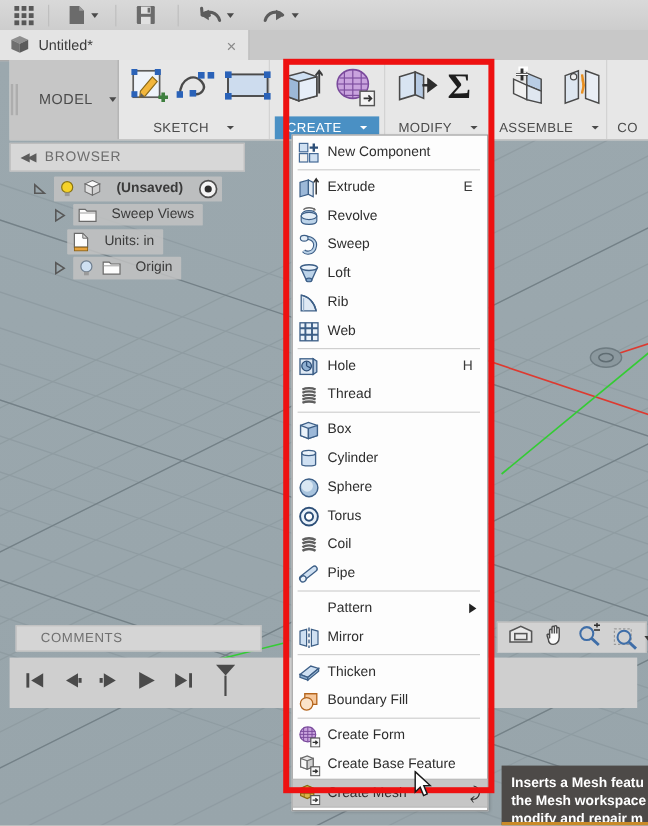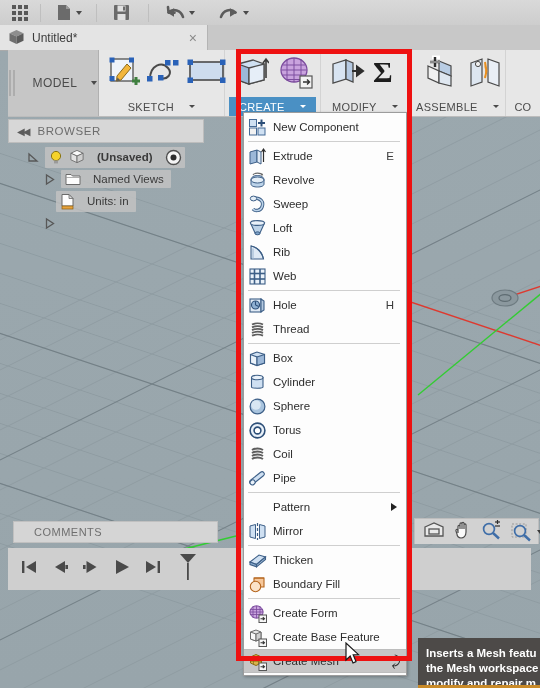--- a/index.html
+++ b/index.html
@@ -477,21 +477,21 @@
       <span class="twist">
         <svg width="13" height="13" viewBox="0 0 13 13">
             <path d="M3.5 2 L3.5 11 L10.5 6.5 Z" fill="none" stroke="#585858" stroke-width="1.3"></path>
           </svg>
       </span>
       <span class="pill">
         <svg width="16" height="14" viewBox="0 0 16 14">
           <path d="M1 2.5 H6 L7.5 4 H15 V12.5 H1 Z" fill="#fdfdfd" stroke="#6a6a6a" stroke-width="1"></path>
           <path d="M1 5.5 H15" stroke="#9a9a9a" stroke-width="0.8"></path>
         </svg>
-        <span style="padding-left:6px;">Named Views</span>
+        <span style="padding-left:6px;">Sweep Views</span>
       </span>
     </div>
 
     <div class="trow">
       <span class="indent" style="width:41px;"></span>
       <span class="pill">
         <svg width="15" height="17" viewBox="0 0 15 17">
           <path d="M2 1.5 H9 L13 5.5 V13 H2 Z" fill="#fdfdfd" stroke="#6a6a6a" stroke-width="1"></path>
           <path d="M9 1.5 L13 5.5 H9 Z" fill="#dcdcdc" stroke="#6a6a6a" stroke-width="0.8"></path>
           <rect x="2" y="13" width="11" height="3" fill="#e8a33d" stroke="#8a5f12" stroke-width="0.7"></rect>
@@ -499,20 +499,31 @@
         <span style="padding-left:6px;">Units: in</span>
       </span>
     </div>
 
     <div class="trow">
       <span class="indent" style="width:28px;"></span>
       <span class="twist">
         <svg width="13" height="13" viewBox="0 0 13 13">
             <path d="M3.5 2 L3.5 11 L10.5 6.5 Z" fill="none" stroke="#585858" stroke-width="1.3"></path>
           </svg>
+      </span>
+      <span class="pill">
+        <svg width="14" height="15" viewBox="0 0 14 15">
+          <circle cx="7" cy="6" r="4.6" fill="#cfe0f2" stroke="#6f7f90" stroke-width="1"></circle>
+          <rect x="5" y="10.4" width="4" height="3" fill="#9a9a9a"></rect>
+        </svg>
+        <svg width="16" height="14" viewBox="0 0 16 14">
+          <path d="M1 2.5 H6 L7.5 4 H15 V12.5 H1 Z" fill="#fdfdfd" stroke="#6a6a6a" stroke-width="1"></path>
+          <path d="M1 5.5 H15" stroke="#9a9a9a" stroke-width="0.8"></path>
+        </svg>
+        <span style="padding-left:6px;">Origin</span>
       </span>
     </div>
   </div>
 
   <div class="comments">
     <span>COMMENTS</span>
   </div>
 
   <div class="timeline">
     <div class="tlbtns">

